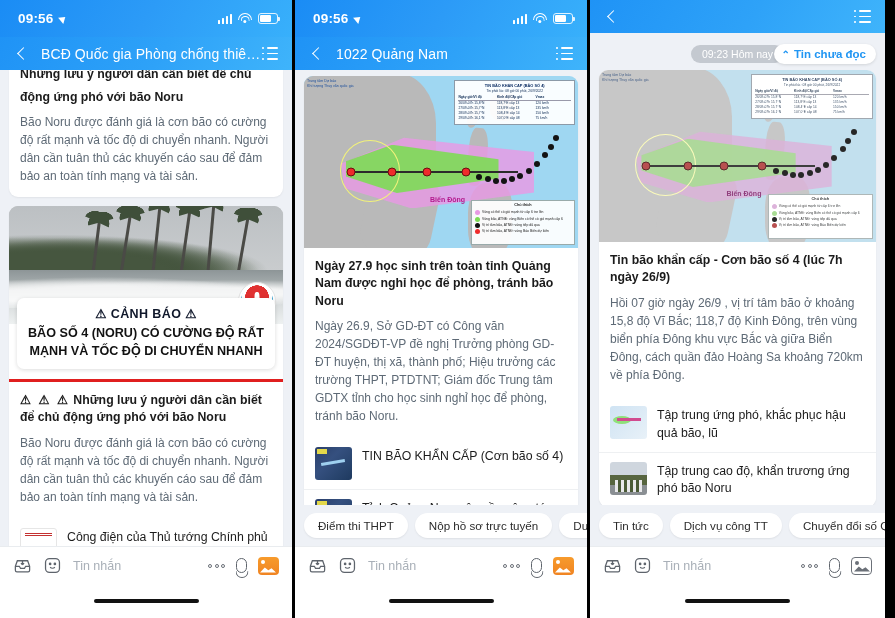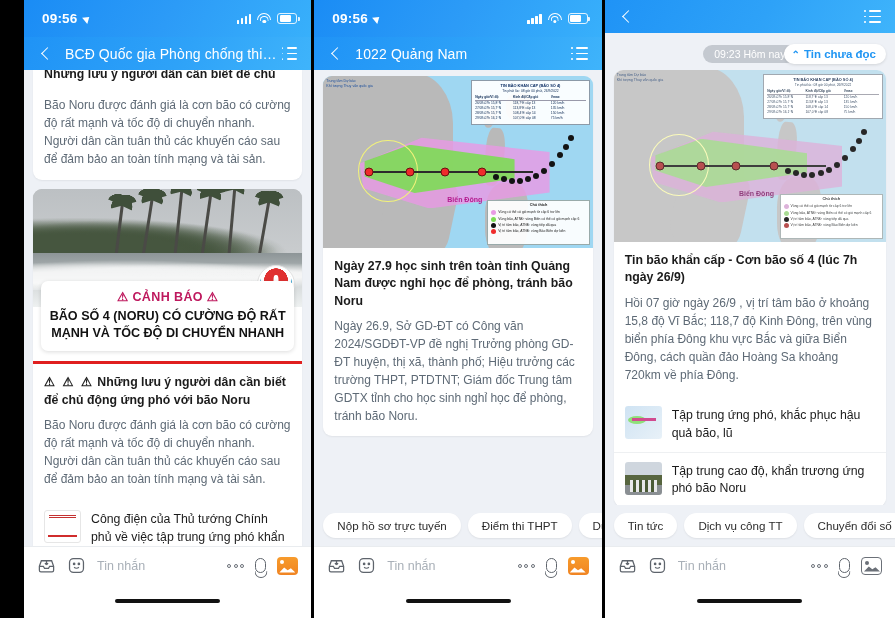--- a/index.html
+++ b/index.html
@@ -6,21 +6,20 @@
   html, body {
     width: 895px; height: 618px;
     background: #ffffff;
     font-family: "Liberation Sans", sans-serif;
     overflow: hidden;
   }
   .screens {
     display: flex;
     width: 895px; height: 618px;
     background: #000;
-    padding-left: 24px;
   }
   .phone {
     position: relative;
     width: 292px;
     height: 618px;
     background: #eef1f6;
     overflow: hidden;
     display: flex;
     flex-direction: column;
   }
@@ -174,21 +173,21 @@
     background: radial-gradient(circle at 50% 38%, #e03131 0 46%, #fff 47% 58%, #2196c9 59% 78%, #fff 79%);
     position:relative;}
   .seal-inner::after{content:"";position:absolute;left:50%;top:22%;transform:translateX(-50%);
     width:5px;height:12px;background:#fff;border-radius:40% 40% 50% 50%;}
 
   .alert-box {
     background:#fff; margin: -26px 8px 0 8px; position:relative; z-index:2;
     border-radius:7px; padding: 8px 7px 9px 7px; text-align:center;
     box-shadow: 0 1px 4px rgba(0,0,0,.14);
   }
-  .alert-kicker { color:#be185d; font-size:12.5px; font-weight:bold; letter-spacing:.4px; }
+  .alert-kicker { color:#0f172a; font-size:12.5px; font-weight:bold; letter-spacing:.4px; }
   .alert-main { color:#121212; font-size:12.6px; font-weight:bold; line-height:1.36; margin-top:4px; }
   .red-rule { height:3px; background:#e01f1f; margin-top:10px; }
 
   
   .linklist { background:#fff; border-radius: 0 0 9px 9px; padding: 2px 0 0 0; }
   .linkrow {
     display:flex; gap:10px; align-items:flex-start;
     padding: 9px 11px 9px 11px;
     border-top: 1px solid #eef0f2; cursor:pointer;
   }
@@ -356,20 +355,21 @@
           <i></i>
         </span>
     </div>
 
     <div class="chat p1">
 
       <div class="top-clip">
         <div class="clip-head">
           <span class="l1">Những lưu ý người dân cần biết để chủ</span>
         </div>
+        <div class="card-title" style="margin-top:0">động ứng phó với bão Noru</div>
         <div class="card-body">Bão Noru được đánh giá là cơn bão có cường độ rất mạnh và tốc độ di chuyển nhanh. Người dân cần tuân thủ các khuyến cáo sau để đảm bảo an toàn tính mạng và tài sản.</div>
       </div>
 
       <div class="card">
         <div class="photo">
           <div class="sky"></div>
           <div class="treeline"></div>
           <div class="palm" style="left:30%;height:58px;transform:rotate(7deg)">
               <span class="frond" style="transform:rotate(-22deg)"></span>
               <span class="frond" style="transform:rotate(18deg)"></span>
@@ -559,26 +559,37 @@
             <div class="lg">
                 <span class="sw" style="background:#ef2b2b"></span>
                 <span>Vị trí tâm bão, ATNĐ: vùng Báo Biển dự kiến</span>
               </div>
           </div>
         </div>
         <div class="card-text">
           <div class="card-title">Ngày 27.9 học sinh trên toàn tỉnh Quảng Nam được nghỉ học để phòng, tránh bão Noru</div>
           <div class="card-body">Ngày 26.9, Sở GD-ĐT có Công văn 2024/SGDĐT-VP đề nghị Trưởng phòng GD-ĐT huyện, thị xã, thành phố; Hiệu trưởng các trường THPT, PTDTNT; Giám đốc Trung tâm GDTX tỉnh cho học sinh nghỉ học để phòng, tránh bão Noru.</div>
         </div>
+        <div class="linklist">
+          <div class="linkrow">
+            <span class="thumb map"></span>
+            <span class="linktext">TIN BÃO KHẨN CẤP (Cơn bão số 4)</span>
+          </div>
+          <div class="linkrow">
+            <span class="thumb map"></span>
+            <span class="linktext">Tỉnh Quảng Nam yêu cầu công tác sơ tán dân tránh bão số 4 phải hoàn thành trước 0...</span>
+          </div>
+
+        </div>
       </div>
     </div>
 
     <div class="chips">
+      <span class="chip">Điểm thi THPT</span>
       <span class="chip">Nộp hồ sơ trực tuyến</span>
-      <span class="chip">Điểm thi THPT</span>
       <span class="chip">Du lịch</span>
     </div>
     <div class="composer">
       <svg class="ic" viewBox="0 0 24 24" fill="none" stroke="#5e646c" stroke-width="1.6">
         <path d="M3 13h5l1.5 2.5h5L16 13h5"></path>
           <path d="M3 13l2.5-7h13L21 13v5a2 2 0 0 1-2 2H5a2 2 0 0 1-2-2z"></path>
           <path d="M12 6v5m0 0l-2-2m2 2l2-2"></path>
       </svg>
       <svg class="ic" viewBox="0 0 24 24" fill="none" stroke="#5e646c" stroke-width="1.6">
         <rect x="3.2" y="3.2" width="17.6" height="17.6" rx="5"></rect>

